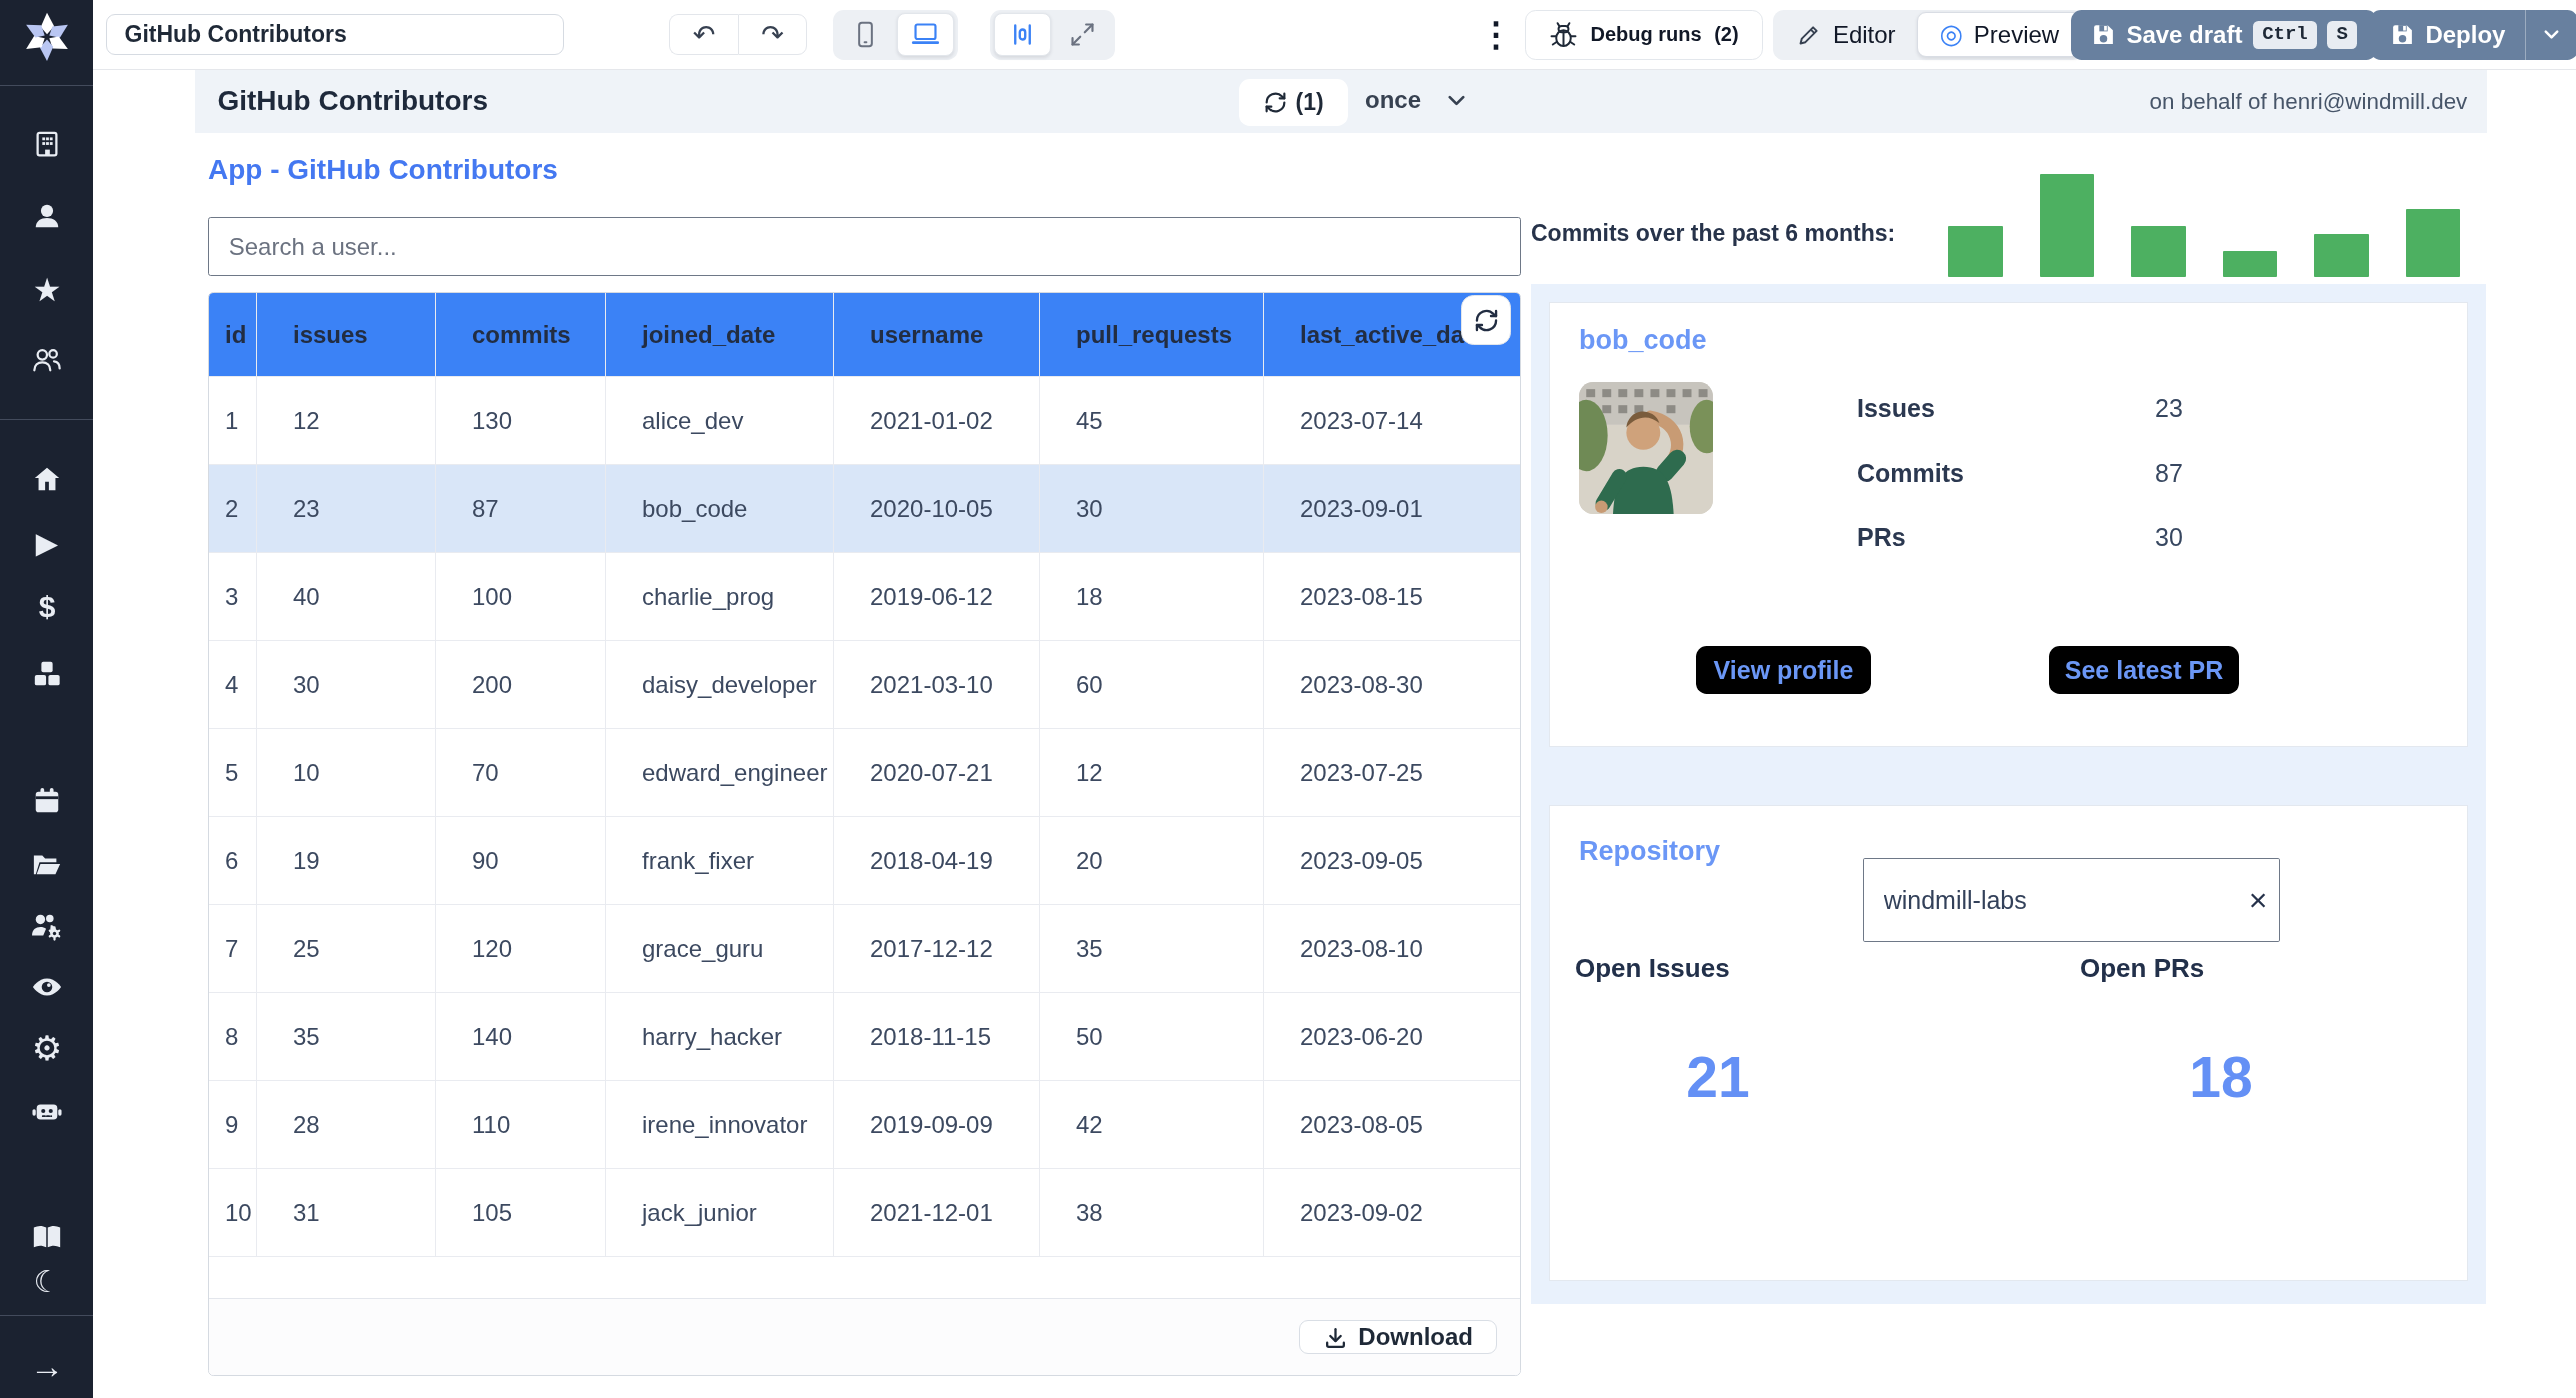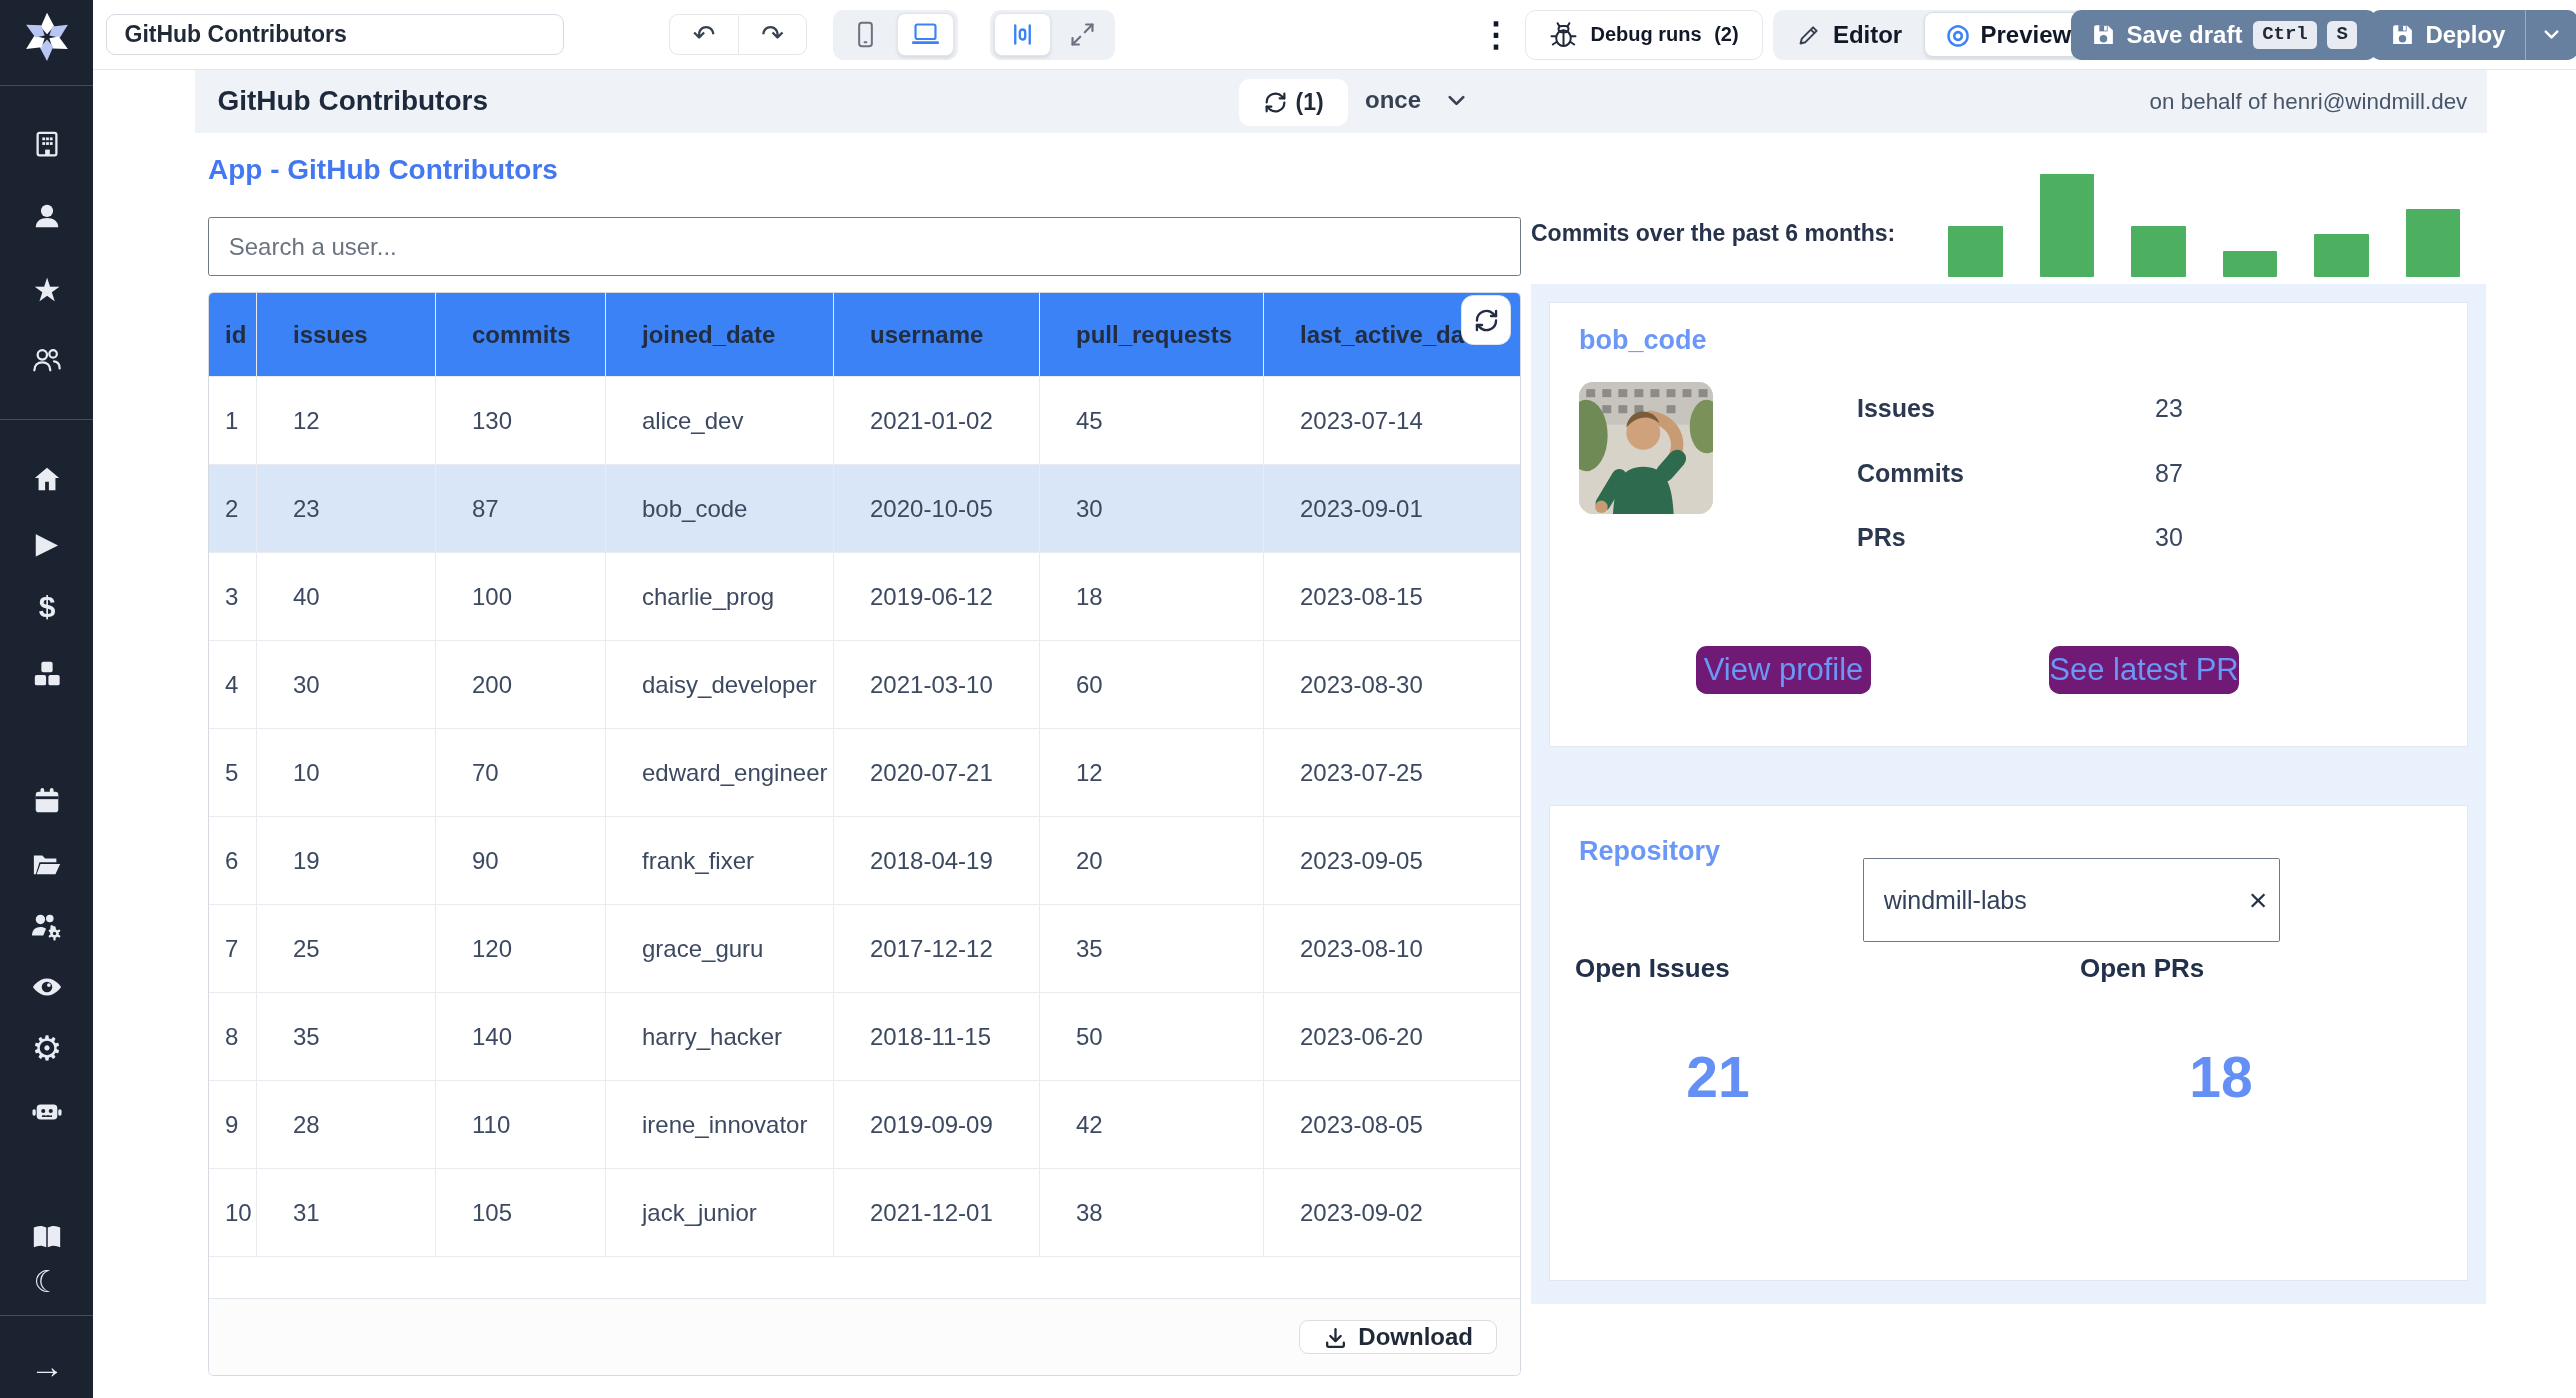--- a/index.html
+++ b/index.html
@@ -31,21 +31,21 @@
   .seg-cell{width:57px;height:43px;display:flex;align-items:center;justify-content:center;border-radius:8px;cursor:pointer}
   .seg-cell.active{background:#fff;border:0.9px solid #e2e6eb;box-shadow:0 1.8px 3.6px rgba(15,23,42,.10)}
   .kebab{position:absolute;left:1377px;top:16px;font-size:34px;font-weight:700;color:#111827;
     line-height:36px;cursor:pointer;padding:0 9px}
   .debug-btn{position:absolute;left:1432px;top:9.8px;height:50px;padding:0 23px;background:#fff;
     border:0.9px solid #e3e7ec;border-radius:10.7px;display:flex;align-items:center;gap:12.5px;
     font-size:20px;font-weight:700;color:#111827;cursor:pointer}
   .mode-group{position:absolute;left:1680px;top:9.8px;height:50px;background:#edf0f4;border-radius:10.7px;
     display:flex;align-items:center;padding:2.7px}
   .mode-seg{height:45px;padding:0 21.5px;display:flex;align-items:center;gap:10.7px;font-size:24px;
-    font-weight:700;color:#111827;cursor:pointer;border-radius:9px}
+    font-weight:400;color:#111827;cursor:pointer;border-radius:9px}
   .mode-seg.active{background:#fff;border:0.9px solid #d9dde4;box-shadow:0 1.8px 3.6px rgba(15,23,42,.10)}
   .eye-glyph{color:#3b82f6;font-size:27px;line-height:1}
   .blue-btn{position:absolute;top:9.8px;height:50px;background:#68809f;border-radius:10.7px;color:#fff;
     display:flex;align-items:center;font-size:24px;font-weight:700;cursor:pointer}
   .blue-btn .inner{display:flex;align-items:center;gap:10.7px;padding:0 19.7px}
   .kbd{background:#e8ecf2;color:#1f2937;font-family:"Liberation Mono",monospace;font-size:19px;
     font-weight:700;padding:3.6px 9px;border-radius:5.4px;line-height:1.1}
   .dep-div{width:0.9px;height:50px;background:rgba(255,255,255,.35)}
   .dep-chev{padding:0 14.3px;display:flex;align-items:center;height:50px;cursor:pointer}
 
@@ -92,22 +92,22 @@
   .bar{width:55px;background:#4db061;border-radius:0.9px}
 
   .right-panel{position:absolute;left:1531px;top:284px;width:955px;height:1020px;background:#e9f1fc}
   .card{position:absolute;left:18px;width:919px;background:#fff;border:0.9px solid #e3e8ef}
   .card1{top:18px;height:445px}
   .card2{top:521px;height:476px}
   .card-title{position:absolute;left:29px;font-size:27px;font-weight:700;color:#6b97f6}
   .avatar{position:absolute;left:29px;top:79px;width:134px;height:132px;border-radius:14.3px;overflow:hidden}
   .stat-label{position:absolute;left:307px;font-size:25px;font-weight:700;color:#2b3850}
   .stat-value{position:absolute;left:605px;font-size:25px;color:#374760}
-  .card-btn{position:absolute;top:343px;height:48px;background:#701a75;border-radius:10.7px;display:flex;
-    align-items:center;justify-content:center;font-size:31px;font-weight:400;color:#6b97f6;cursor:pointer}
+  .card-btn{position:absolute;top:343px;height:48px;background:#000000;border-radius:10.7px;display:flex;
+    align-items:center;justify-content:center;font-size:25px;font-weight:700;color:#6b97f6;cursor:pointer}
   .repo-input-wrap{position:absolute;left:313px;top:52px;width:417px;height:84px}
   .repo-input{width:100%;height:100%;border:1.8px solid #6e7887;border-radius:1.8px;padding:0 57px 0 19.7px;
     font-size:25px;color:#33415a;outline:none;font-family:"Liberation Sans",sans-serif;background:#fff}
   .clear-x{position:absolute;right:12.5px;top:50%;transform:translateY(-50%);font-size:32px;color:#26324a;
     cursor:pointer;line-height:1}
   .col-label{position:absolute;top:147px;font-size:26px;font-weight:700;color:#22304a}
   .big-num{position:absolute;top:238px;width:104px;text-align:center;font-size:57px;font-weight:700;color:#6490f5}
 </style>
 </head>
 <body>

